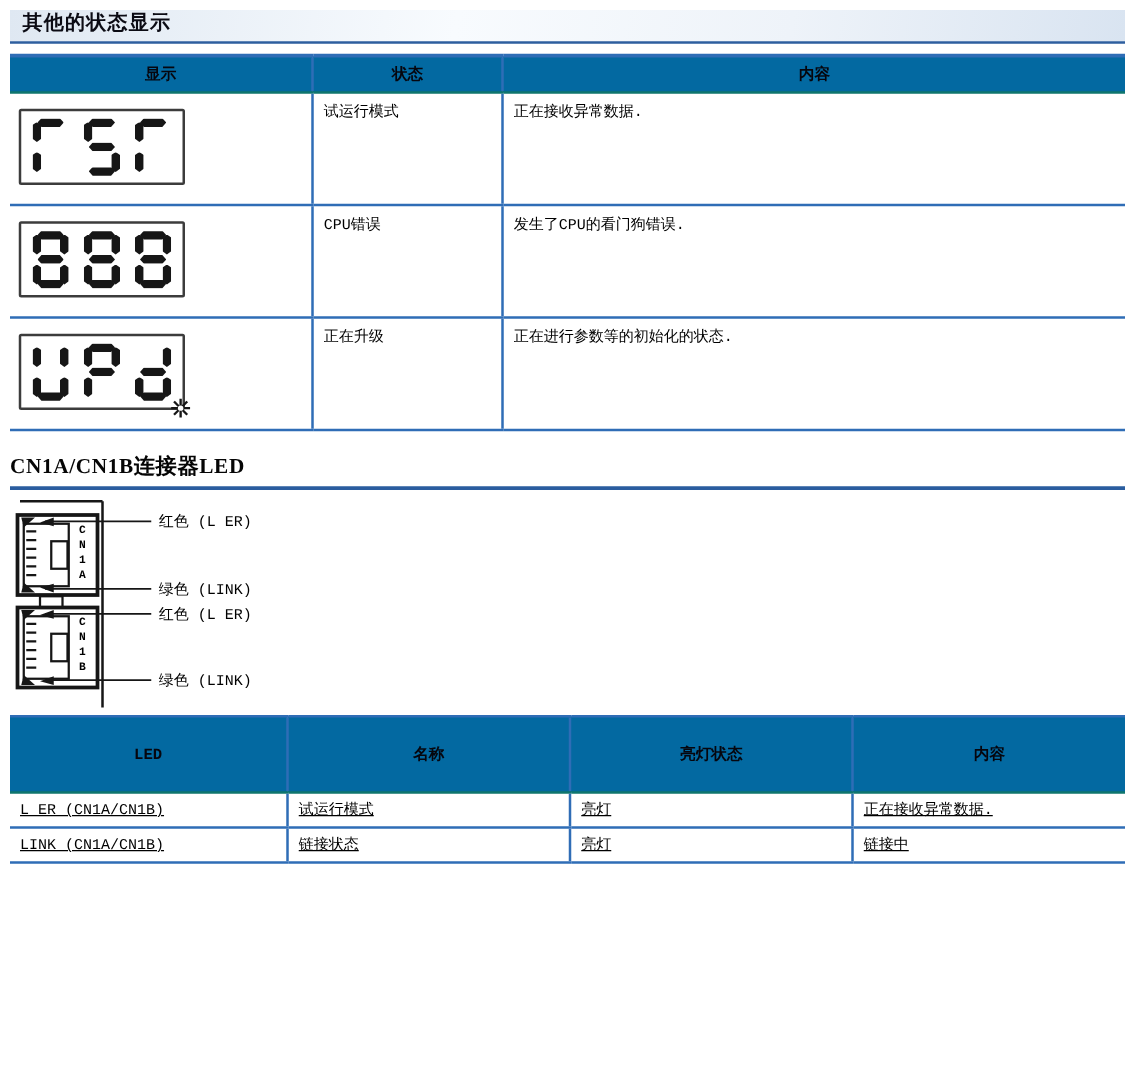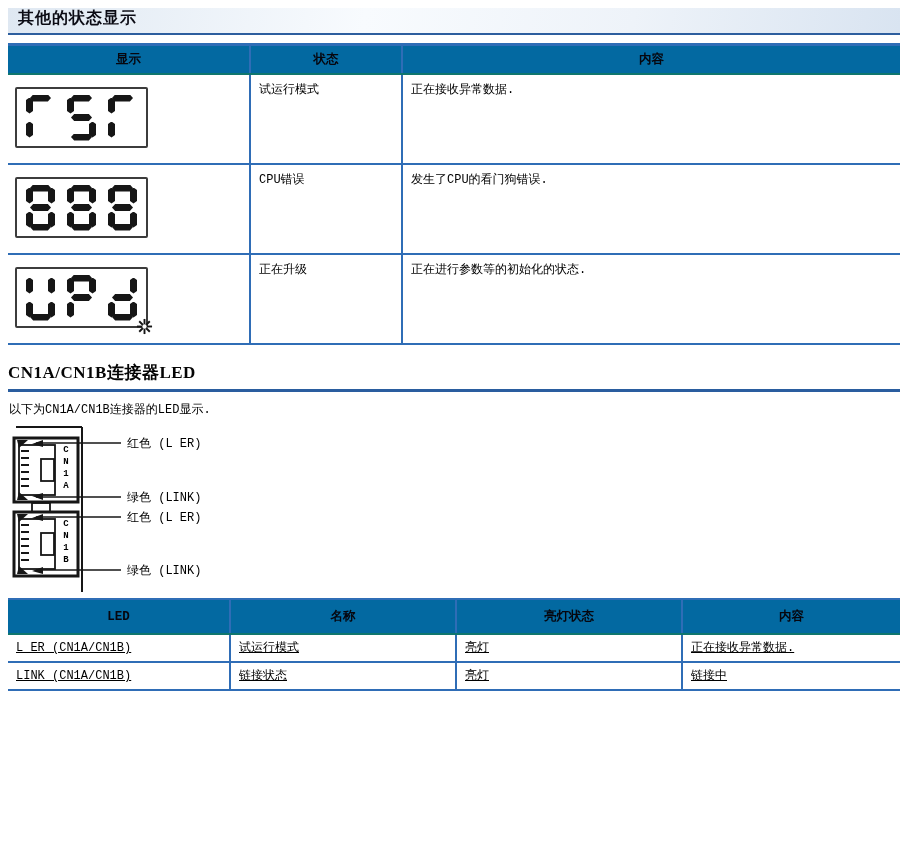--- a/index.html
+++ b/index.html
@@ -32,21 +32,21 @@
     vertical-align:top;line-height:1.5;
   }
   .tbl th+th,.tbl td+td{border-left:2px solid #2f6db6;}
   .status-table{margin-top:8px;}
   .status-table thead tr{height:28px;}
   .status-table tbody tr{height:90px;margin-top:37px;}
   .display-cell{padding:0 !important;}
   .led-table{margin-top:4px;}
   .led-table thead tr{height:26px;}
   .led-table tbody tr{height:26px;}
-  .led-table th{padding:8px 8px;border-top:2px solid #2f6db6;}
+  .led-table th{padding:21px 8px;border-top:2px solid #2f6db6;}
   .led-table td{padding:4px 8px;text-decoration:underline;}
 
   
   .seg-box{
     box-sizing:border-box;width:133px;height:61px;background:#fff;
     border:2px solid #3c3c3c;border-radius:2px;position:relative;
     display:flex;align-items:center;justify-content:center;gap:12px;
     margin:12px 0 0 7px;
   }
   .seg-digit{position:relative;width:29px;height:46px;}
@@ -197,21 +197,20 @@
             </div>
           </td>
           <td>正在升级</td>
           <td>正在进行参数等的初始化的状态.</td>
         </tr>
       </tbody>
   </table>
 
   <h2 class="h2">CN1A/CN1B连接器LED</h2>
   <div class="h2rule"></div>
-  <p class="desc">以下为CN1A/CN1B连接器的LED显示.</p>
 
   <div class="diagram">
     <svg class="diag-svg" width="360" height="172" viewBox="0 0 360 172">
 
       <path d="M8 5 H74 M74 5 V170" stroke="#161616" stroke-width="2" fill="none"></path>
 
       <g stroke="#161616" fill="none">
         <rect x="6" y="16" width="64" height="64" stroke-width="3"></rect>
         <rect x="11" y="23" width="36" height="50" stroke-width="1.8"></rect>
         <path d="M13 29 h8 M13 36 h8 M13 43 h8 M13 50 h8 M13 57 h8 M13 64 h8" stroke-width="1.8"></path>

